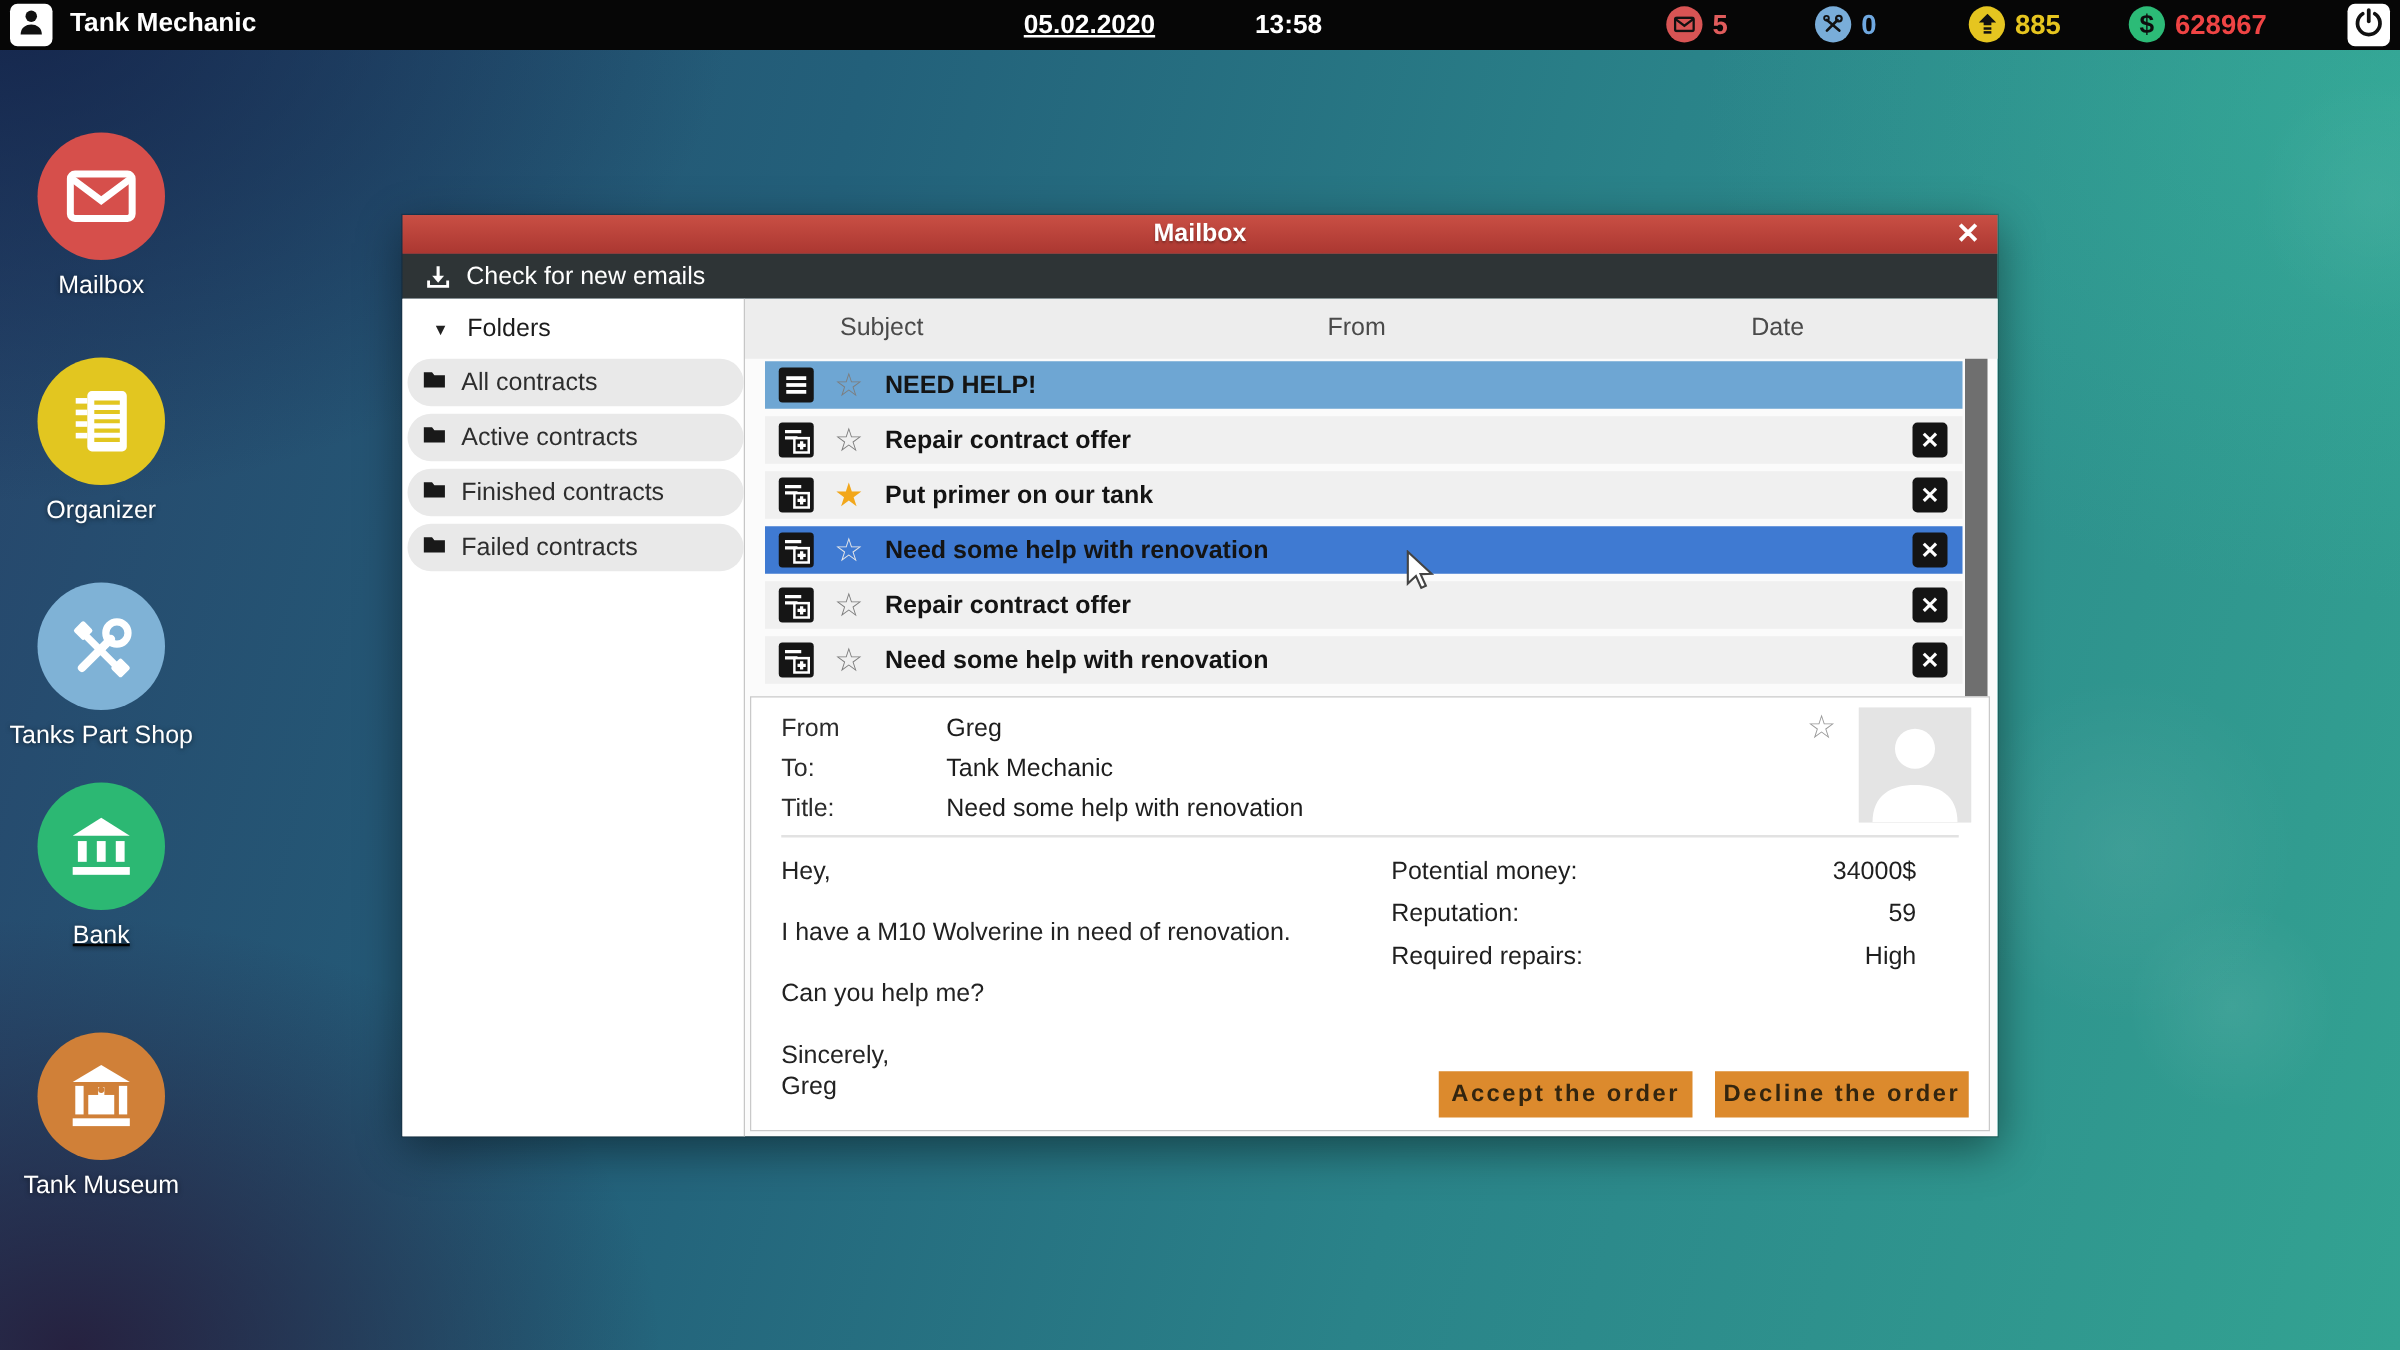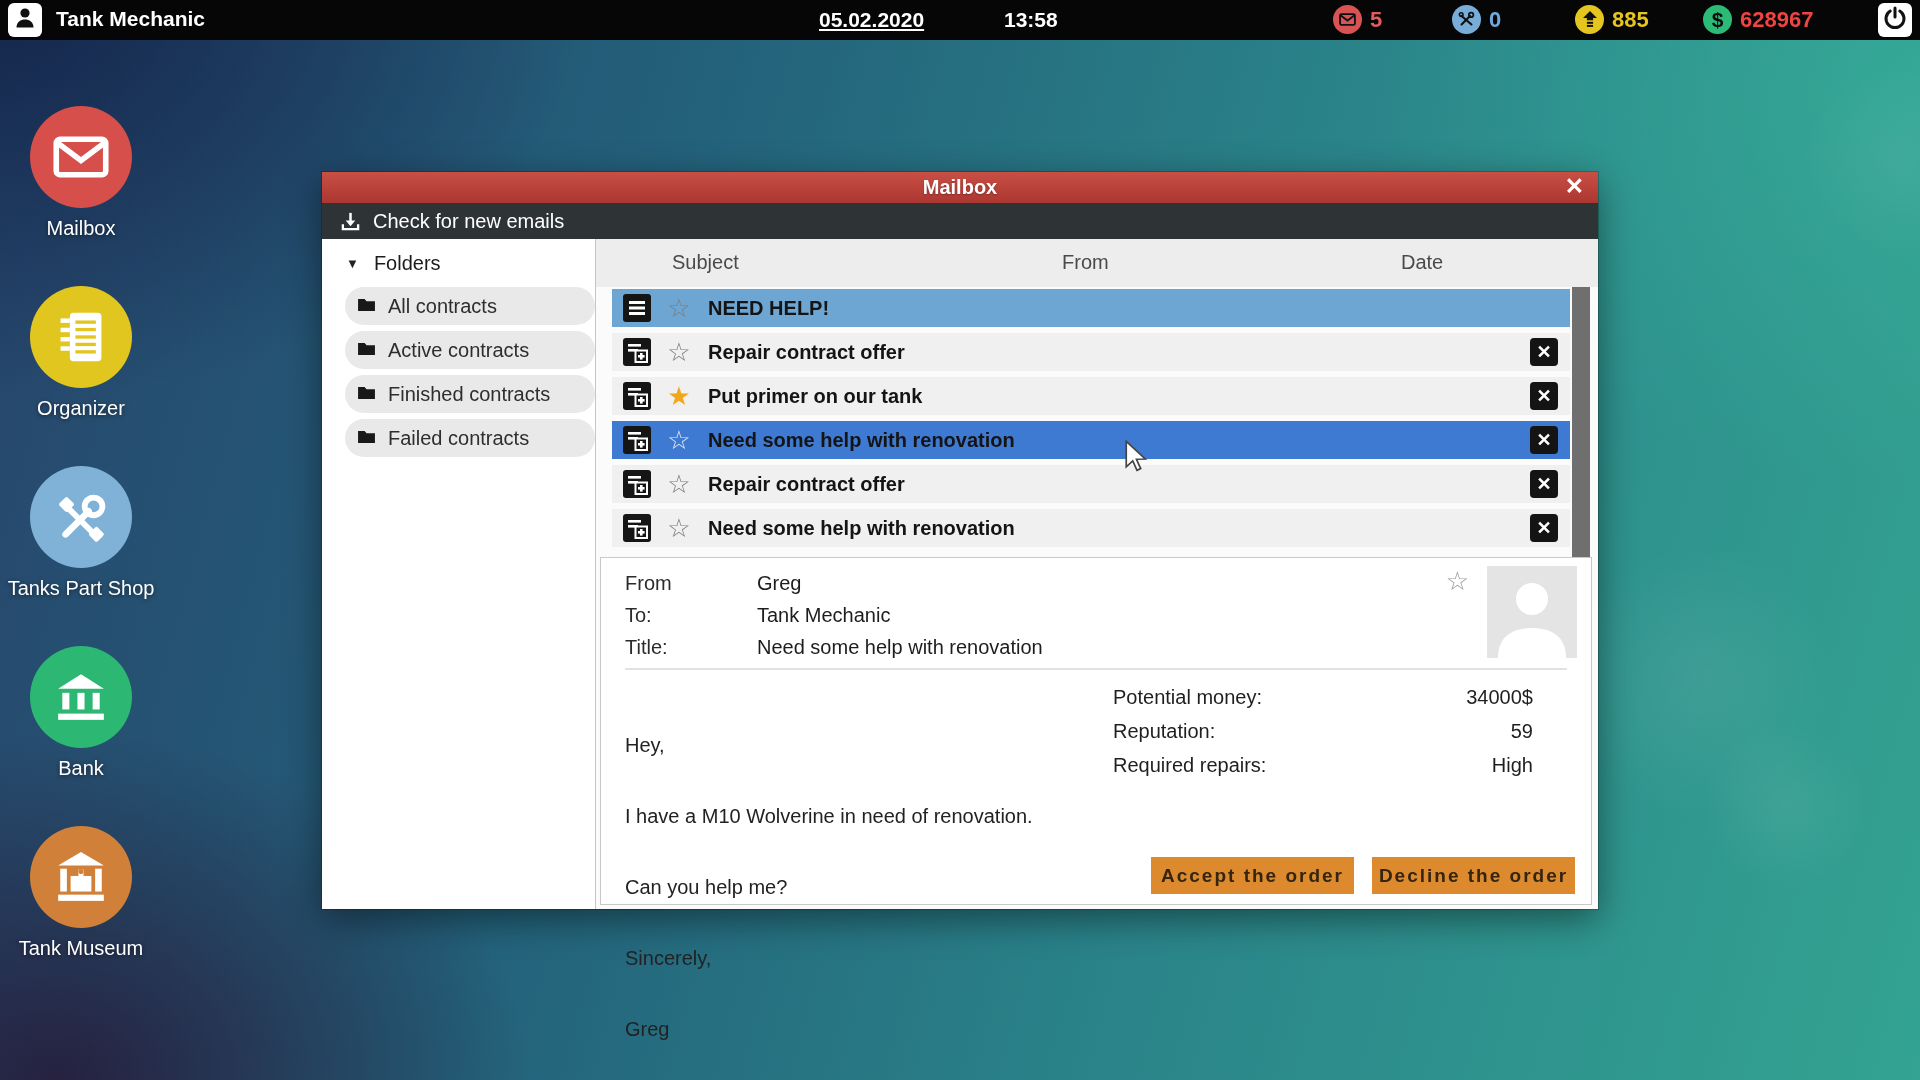--- a/index.html
+++ b/index.html
@@ -41,21 +41,21 @@
   .close-x { position:absolute; right:14px; top:1px; color:#fff; font-size:23px; font-weight:bold; cursor:pointer; }
   .toolbar { height:36px; background:#2e3436; display:flex; align-items:center; color:#fff; }
   .toolbar .txt { font-size:20px; margin-left:12px; }
   .winbody { position:relative; height:670px; background:#fbfbfb; }
 
   
   .sidebar { position:absolute; left:0; top:0; bottom:0; width:274px; background:#fff; border-right:1px solid #c6c6c6; }
   .folders-header { height:48px; display:flex; align-items:center; padding-left:24px; }
   .folders-header .caret { font-size:13px; color:#222; margin-right:15px; }
   .folders-header .txt { font-size:20px; color:#1c1c1c; }
-  .folder-item { height:38px; margin:0 0 6px 23px; background:#e9e9e9; display:flex; align-items:center; padding-left:12px; cursor:pointer;border-radius:19px; }
+  .folder-item { height:38px; margin:0 0 6px 4px; background:#e9e9e9; display:flex; align-items:center; padding-left:12px; cursor:pointer;border-radius:19px; }
   .folder-item .txt { font-size:20px; color:#2e2e2e; margin-left:12px; }
 
   
   .main { position:absolute; left:274px; top:0; right:0; bottom:0; }
   .list-header { position:absolute; left:0; right:0; top:0; height:48px; background:#ededed; }
   .list-header span { position:absolute; top:12px; font-size:20px; color:#4a4a4a; }
   .col-subject { left:76px; } .col-from { left:466px; } .col-date { left:805px; }
   .rows { position:absolute; left:16px; right:28px; top:50px; }
   .mrow { position:relative; height:38px; margin-bottom:6px; background:#f0f0f0; display:flex; align-items:center; cursor:pointer; }
   .mrow .doc { margin-left:10px; display:flex; }
@@ -72,21 +72,21 @@
   
   .detail { position:absolute; left:4px; right:6px; top:318px; bottom:4px; background:#fff; border:1px solid #c9c9c9; padding:14px 24px; }
   .hdr-row { display:flex; margin-bottom:9px; }
   .hdr-row .lab { width:132px; font-size:20px; color:#2b2b2b; }
   .hdr-row .val { font-size:20px; color:#1d1d1d; }
   .detail .fav { position:absolute; right:122px; top:8px; font-size:26px; color:#9a9a9a; cursor:pointer; }
   .avatar { position:absolute; right:14px; top:8px; width:90px; height:92px; background:#e4e4e4; overflow:hidden; }
   .divider { border-bottom:2px solid #e2e2e2; margin-top:4px; }
   .content { display:flex; margin-top:16px; }
   .bodycol { flex:1; font-size:20px; color:#222; }
-  .bodycol .p { margin-bottom:26px;margin-top:48px; }
+  .bodycol .p { margin-bottom:26px; }
   .bodycol .p.tight { margin-bottom:2px; }
   .stats { width:420px; margin-right:34px; }
   .stat { display:flex; justify-content:space-between; margin-bottom:11px; font-size:20px; color:#1f1f1f; }
   .btns { position:absolute; right:16px; bottom:10px; display:flex; gap:18px; }
   .obtn { width:203px; height:37px; background:#dc8a2d; border:none; color:#33250f; font-size:19px; font-weight:bold;
           letter-spacing:2px; cursor:pointer; font-family:"Liberation Sans", sans-serif; }
 
   
   .taskbar { position:absolute; left:0; bottom:0; width:1920px; height:55px;
              background:linear-gradient(90deg, rgba(58,52,66,0.92) 0%, rgba(90,87,96,0.92) 30%, rgba(87,92,101,0.92) 100%);
@@ -213,21 +213,21 @@
           <g stroke="#fff" stroke-width="3" stroke-linecap="round">
             <line x1="7" y1="9" x2="20" y2="22"></line>
           </g>
           <rect x="3.5" y="4.5" width="6" height="6" rx="1" fill="#fff" transform="rotate(45 6.5 7.5)"></rect>
           <rect x="19" y="20" width="6" height="6" rx="1" fill="#fff" transform="rotate(45 22 23)"></rect>
         </svg>
     </div>
     <div class="lbl">Tanks Part Shop</div>
   </div>
 
-  <div class="dicon" style="top:646px;">
+  <div class="dicon" style="top:626px;text-decoration:underline;">
     <div class="circle" style="background:#2cb873;">
       <svg width="54" height="50" viewBox="0 0 26 24">
           <polygon points="13,1 24,8 2,8" fill="#fff"></polygon>
           <rect x="4" y="10" width="3.4" height="8" fill="#fff"></rect>
           <rect x="11.3" y="10" width="3.4" height="8" fill="#fff"></rect>
           <rect x="18.6" y="10" width="3.4" height="8" fill="#fff"></rect>
           <rect x="2" y="20" width="22" height="3" fill="#fff"></rect>
         </svg>
     </div>
     <div class="lbl">Bank</div>

